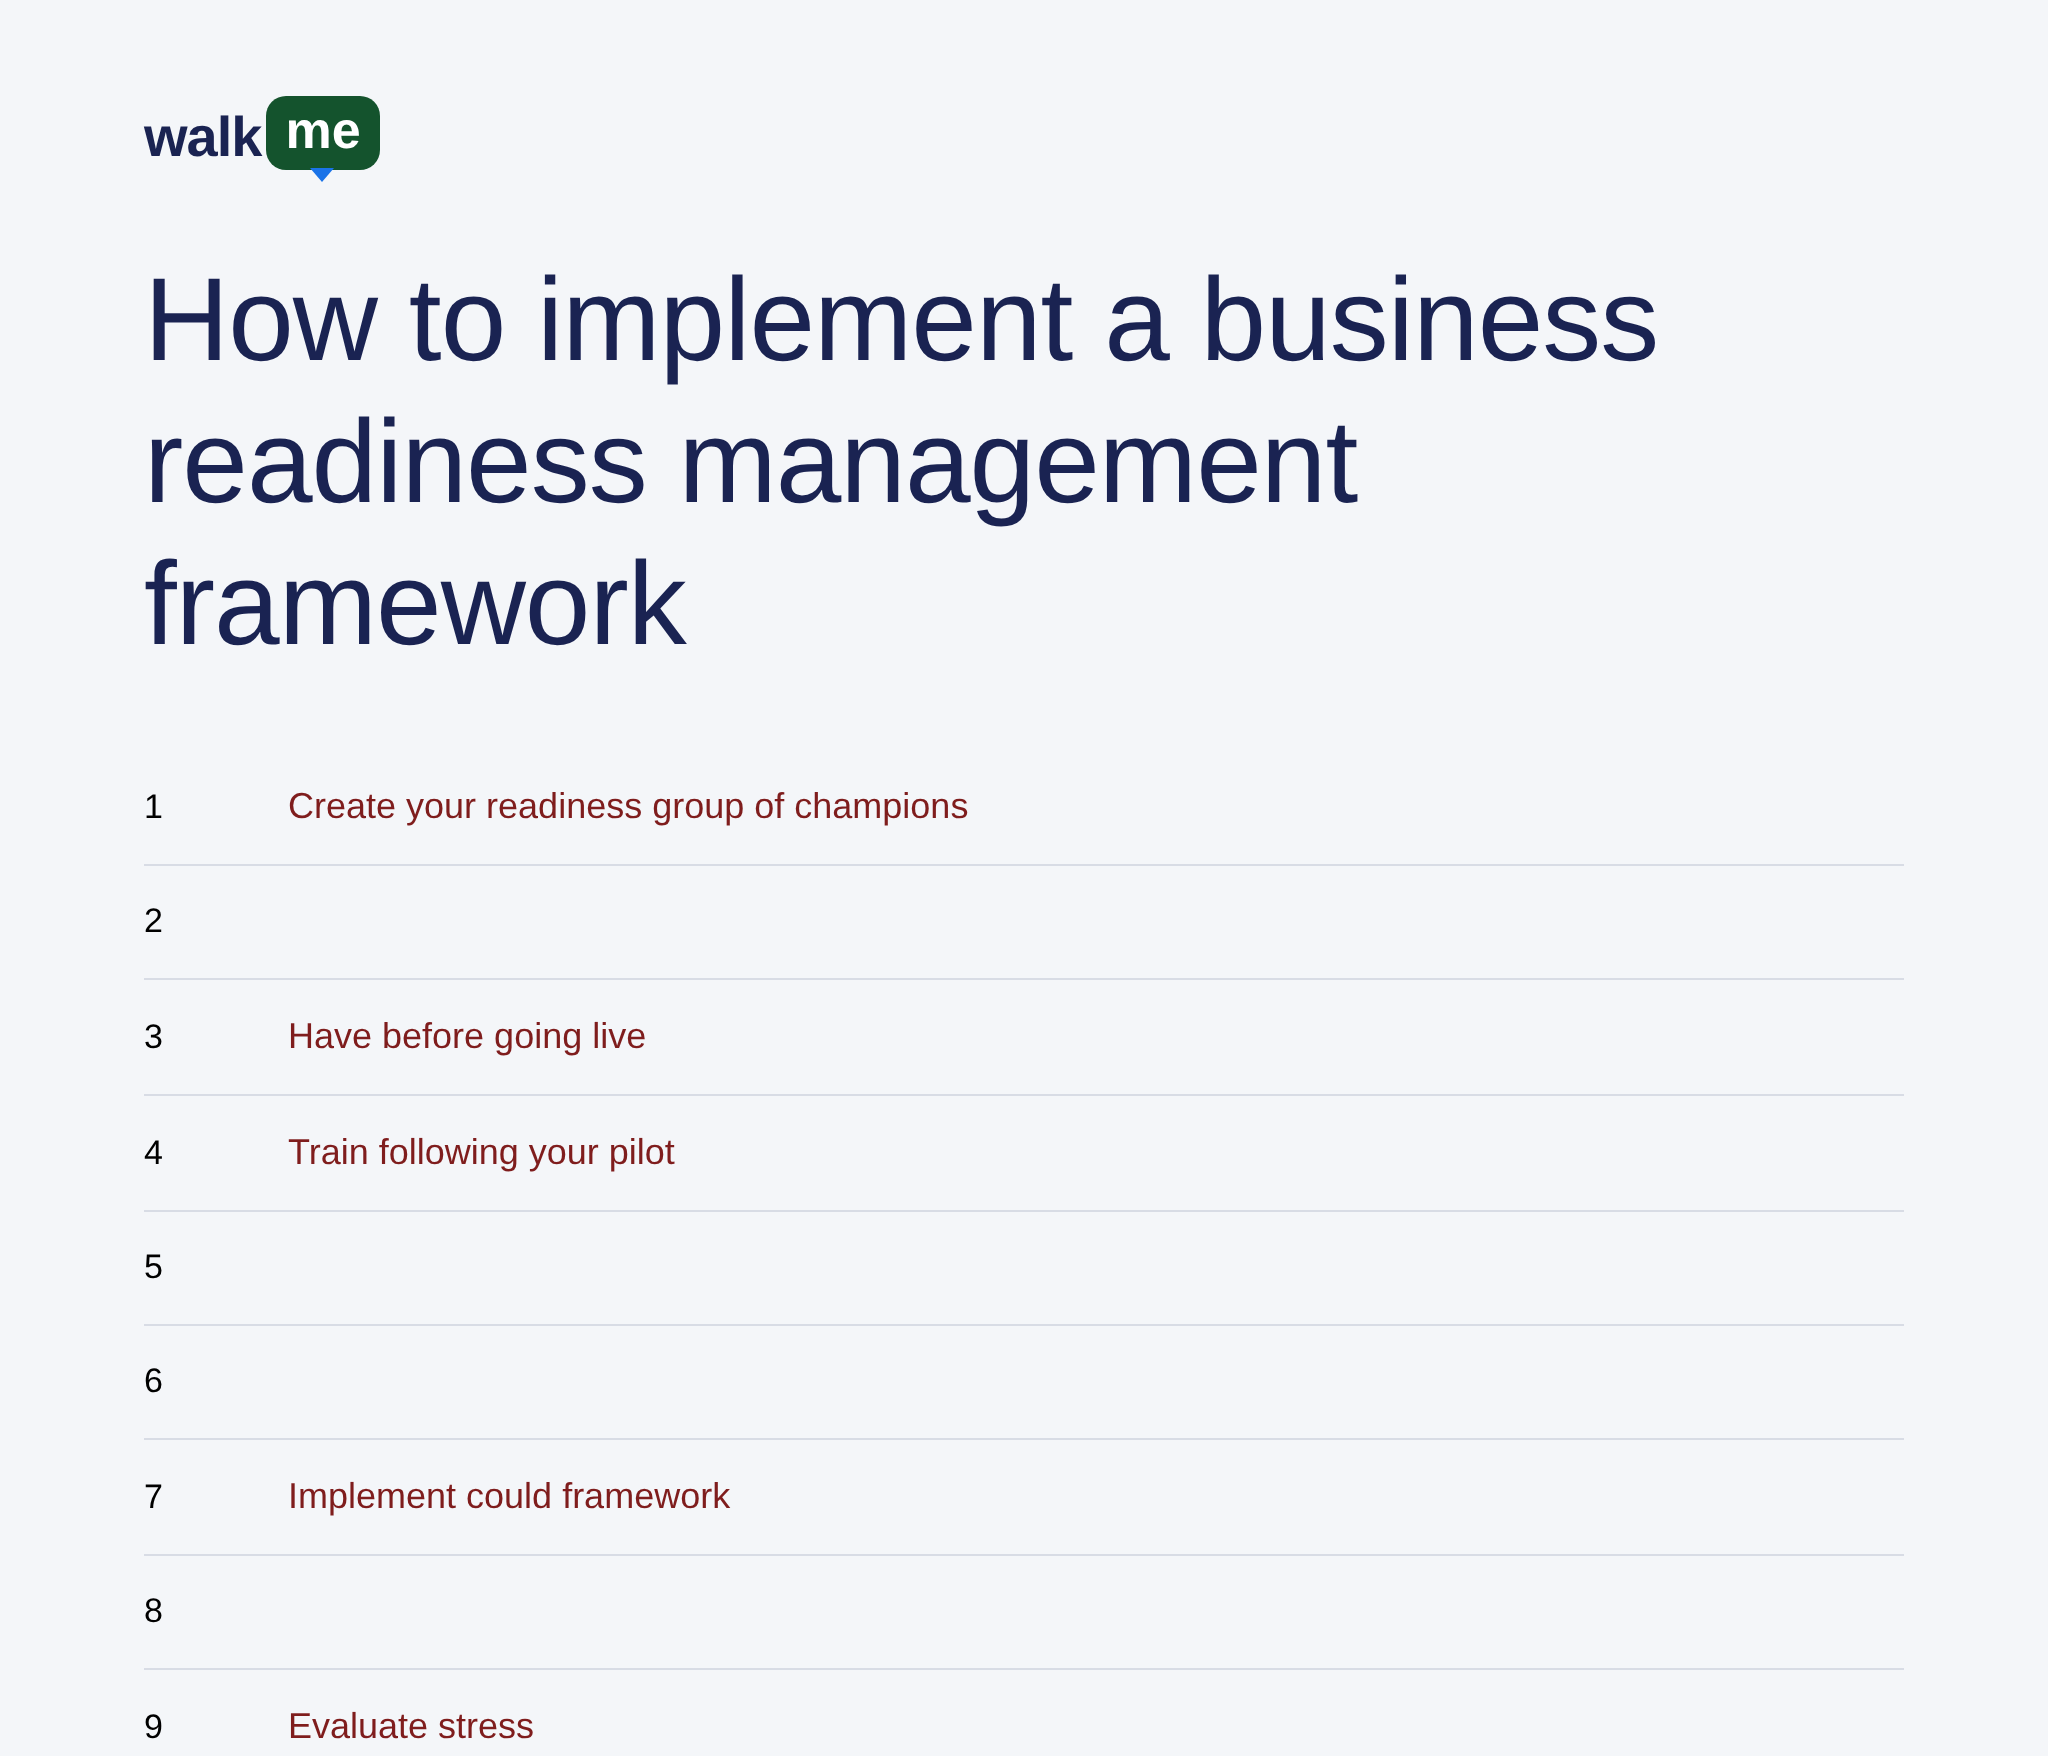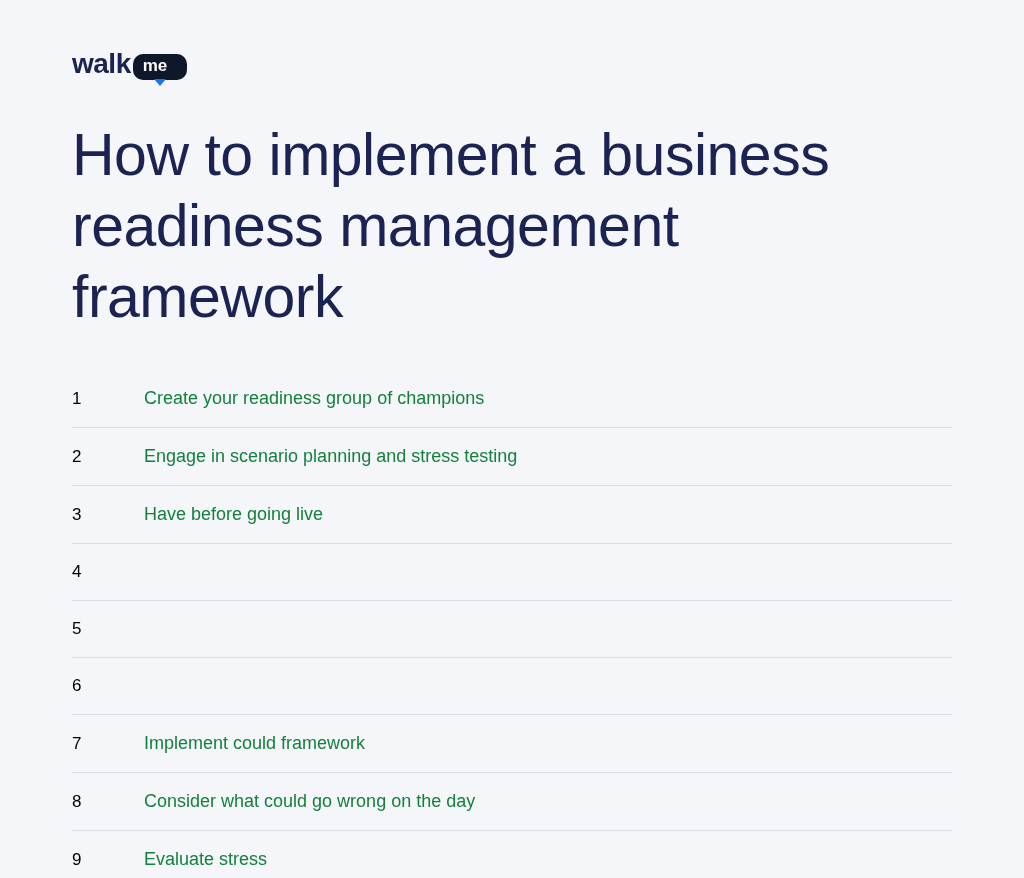--- a/index.html
+++ b/index.html
@@ -19,25 +19,25 @@
       align-items: flex-end;
       margin-bottom: 40px;
     }
     .logo-walk {
       color: #1a2352;
       font-size: 28px;
       font-weight: 700;
       letter-spacing: -0.5px;
     }
     .logo-me {
-      background: #0f172a;
+      background: #14532d;
       color: #ffffff;
-      font-size: 17px;
+      font-size: 26px;
       font-weight: 700;
-      padding: 2px 20px 4px 10px;
+      padding: 2px 10px 4px 10px;
       border-radius: 10px;
       margin-left: 2px;
       position: relative;
       display: inline-block;
     }
     .logo-me::after {
       content: '';
       position: absolute;
       bottom: -6px;
       left: 50%;
@@ -69,21 +69,21 @@
       padding-top: 8px;
     }
     .item-number {
       color: #2b0ed;
       font-size: 17px;
       font-weight: 500;
       width: 72px;
       flex-shrink: 0;
     }
     .item-text {
-      color: #15803d;
+      color: #7f1d1d;
       font-size: 18px;
       font-weight: 500;
     }
   </style>
 </head>
 <body>
 
 <div class="logo">
   <span class="logo-walk">walk</span>
   <span class="logo-me">me</span>
@@ -91,40 +91,39 @@
 
 <h1 class="title">How to implement a business readiness management framework</h1>
 
 <ol class="list">
   <li class="list-item">
     <span class="item-number">1</span>
     <span class="item-text">Create your readiness group of champions</span>
   </li>
   <li class="list-item">
     <span class="item-number">2</span>
-    <span class="item-text">Engage in scenario planning and stress testing</span>
   </li>
   <li class="list-item">
     <span class="item-number">3</span>
     <span class="item-text">Have before going live</span>
   </li>
   <li class="list-item">
     <span class="item-number">4</span>
+    <span class="item-text">Train following your pilot</span>
   </li>
   <li class="list-item">
     <span class="item-number">5</span>
   </li>
   <li class="list-item">
     <span class="item-number">6</span>
   </li>
   <li class="list-item">
     <span class="item-number">7</span>
     <span class="item-text">Implement could framework</span>
   </li>
   <li class="list-item">
     <span class="item-number">8</span>
-    <span class="item-text">Consider what could go wrong on the day</span>
   </li>
   <li class="list-item">
     <span class="item-number">9</span>
     <span class="item-text">Evaluate stress</span>
   </li>
 </ol>
 
 </body></html>

